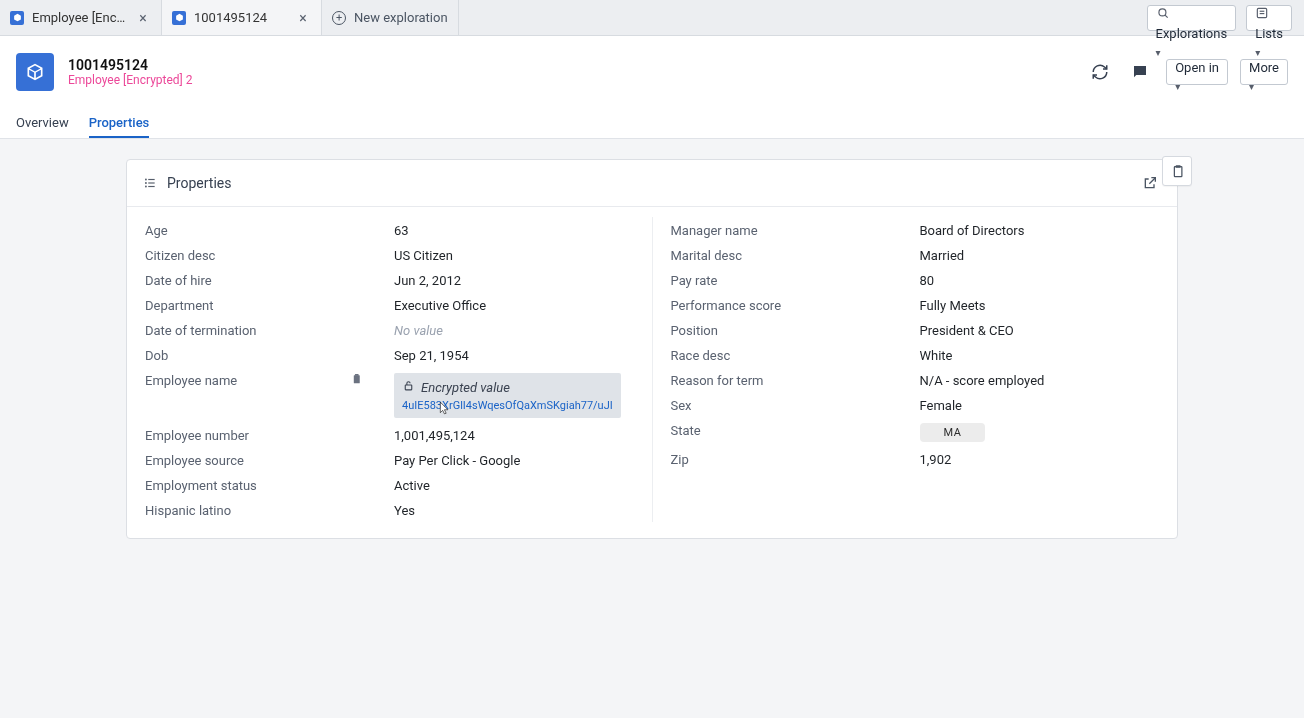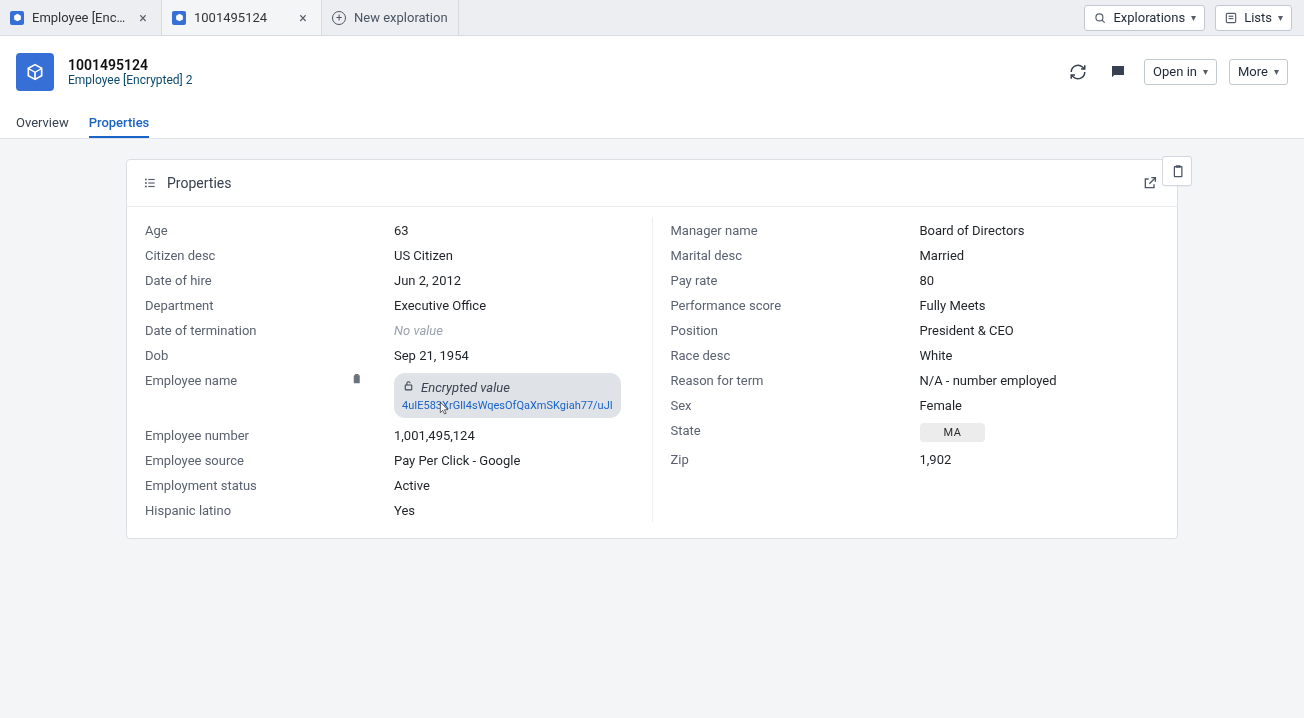--- a/index.html
+++ b/index.html
@@ -62,29 +62,30 @@
     border:1.5px solid #4b5563;
     border-radius:50%;
     font-size:11px;
     line-height:1;
   }
   .tabbar .spacer { flex: 1; }
   .tabbar .right-controls {
     display: flex; align-items:center; gap:10px; padding: 0 12px;
   }
   .pill-btn {
-    display:flex;align-items:center;gap:6px;
+    display:flex;align-items:flex-start;gap:6px;
     border:1px solid #c3c9d1;
     background:#fff;
     border-radius:3px;
     height:26px;
     padding:0 8px;
     color:#1f2937;
     cursor:pointer;
     font-size:13px;
+    flex-direction:column;
   }
   .pill-btn .chev { font-size:10px; color:#575e6b; }
   .icon-sm { width:14px;height:14px;display:inline-flex;align-items:center;justify-content:center;color:#575e6b; }
 
   
   .header {
     display:flex;
     align-items:center;
     height:72px;
     background:#fff;
@@ -94,21 +95,21 @@
   }
   .header .cube {
     width:38px;height:38px;
     background:#3670d6;
     border-radius:4px;
     display:flex;align-items:center;justify-content:center;
   }
   .header .cube svg { width:20px;height:20px;fill:#fff; }
   .header .titleblock { flex:1; }
   .header .title { font-weight:600;font-size:14px;color:#111; }
-  .header .subtitle { font-size:12px;color:#0c4a6e;margin-top:0; }
+  .header .subtitle { font-size:12px;color:#ec4899;margin-top:0; }
   .header .actions { display:flex;align-items:center;gap:12px; }
   .icon-btn { width:28px;height:28px;display:flex;align-items:center;justify-content:center;color:#374151;cursor:pointer; }
 
   
   .subtabs {
     display:flex;
     gap:20px;
     padding: 0 16px;
     background:#fff;
     height:32px;
@@ -205,21 +206,21 @@
     background:#ececec;
     color:#2d2d2d;
     font-size:11px;
     letter-spacing:0.5px;
     padding:3px 24px;
     border-radius:4px;
   }
   .encrypted-box {
     background:#dfe3e8;
     padding:6px 8px 6px 8px;
-    border-radius:11px;
+    border-radius:2px;
     display:inline-block;
     min-width:198px;
     position:relative;
   }
   .encrypted-box .enc-label {
     color:#3a4250;
     font-style:italic;
     font-size:13px;
     display:flex;align-items:center;gap:6px;
   }
@@ -466,21 +467,21 @@
             <div class="value">President &amp; CEO</div>
           </div>
           <div class="row">
             <div class="label">Race desc</div>
             <div class="iconcell"></div>
             <div class="value">White</div>
           </div>
           <div class="row">
             <div class="label">Reason for term</div>
             <div class="iconcell"></div>
-            <div class="value">N/A - number employed</div>
+            <div class="value">N/A - score employed</div>
           </div>
           <div class="row">
             <div class="label">Sex</div>
             <div class="iconcell"></div>
             <div class="value">Female</div>
           </div>
           <div class="row">
             <div class="label">State</div>
             <div class="iconcell"></div>
             <div class="value">

